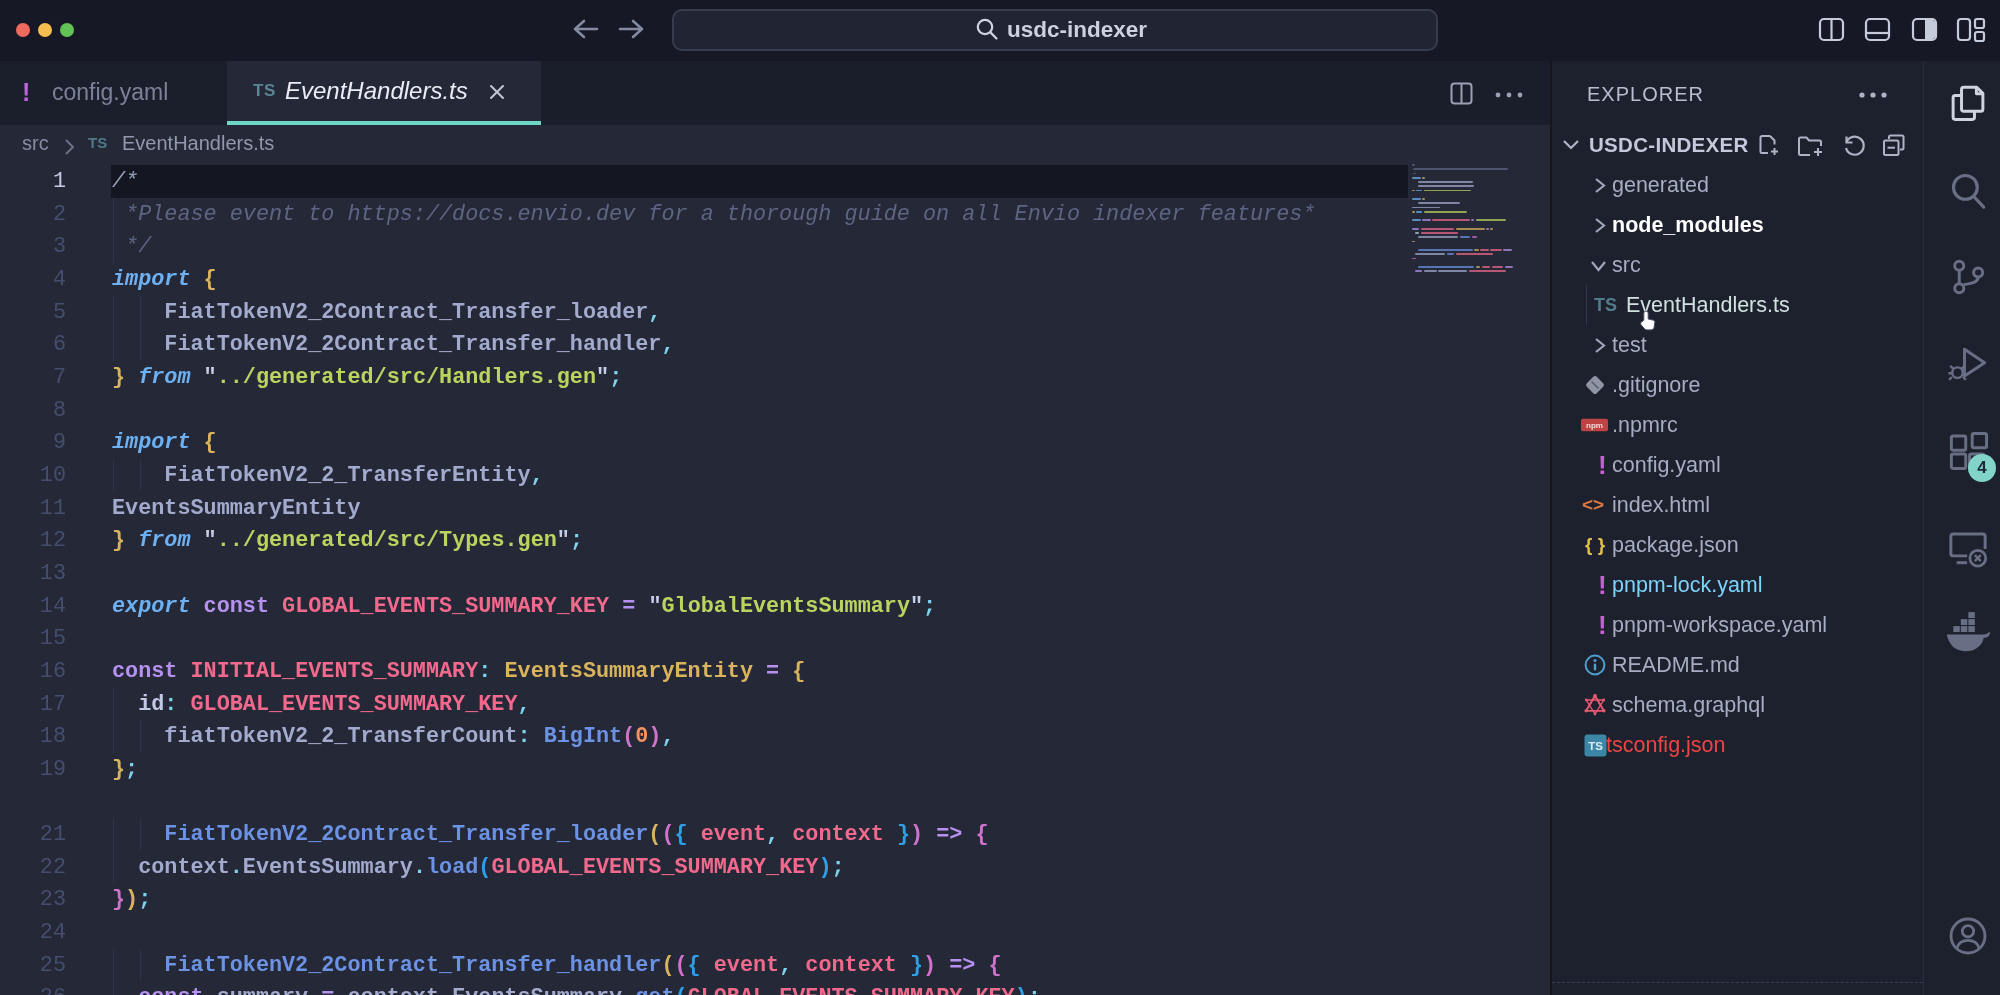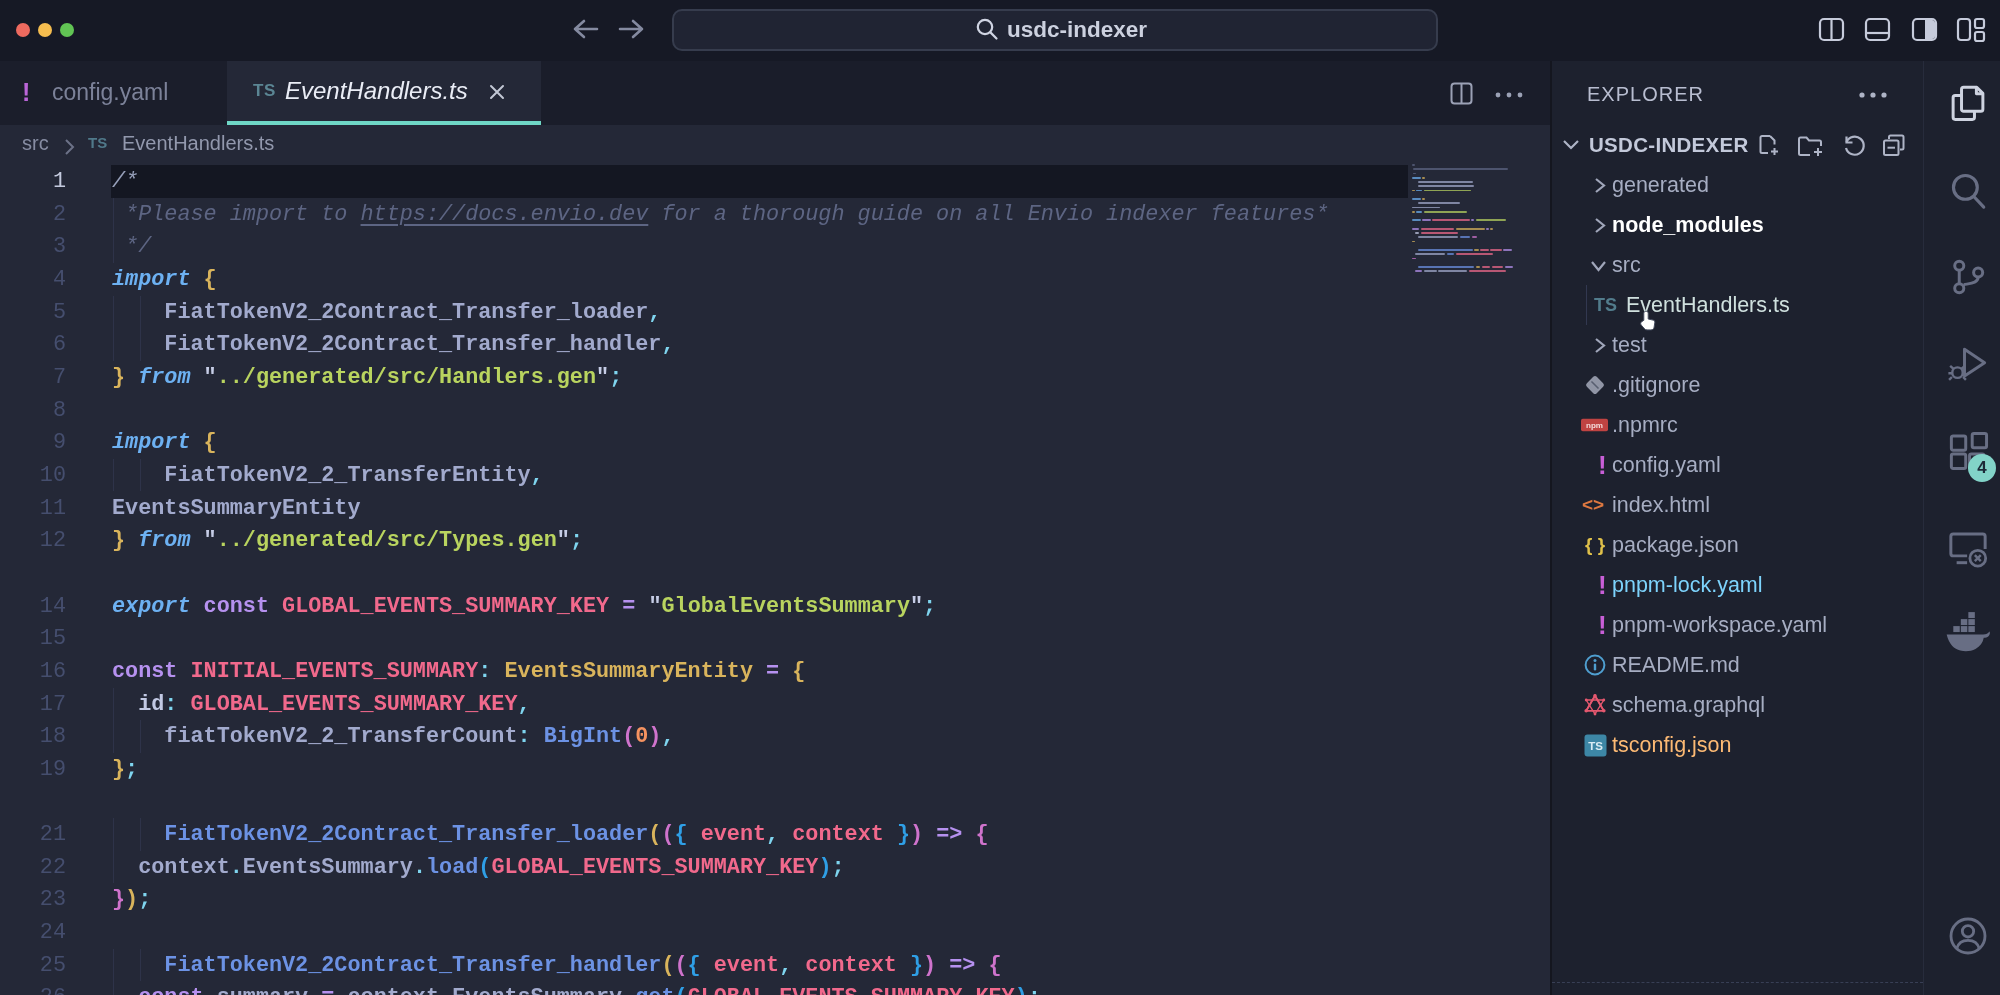--- a/index.html
+++ b/index.html
@@ -122,31 +122,32 @@
     <svg class="icon" style="left:62px;top:13px" width="14" height="18" viewBox="0 0 14 18">
         <path d="M4 2 L11 9 L4 16" stroke="#6c7288" stroke-width="2" fill="none"></path>
       </svg>
     <span class="abs" style="left:88px;top:9px;color:#50798a;font-size:15px;font-weight:700">TS</span>
     <span class="abs" style="left:122px;top:7px;color:#9298ad">EventHandlers.ts</span>
   </div>
 
   <div id="editor">
 <div id="curline"></div>
 <div class="L" style="top:39.9px"><span class="n" style="color:#c4cade;">1</span><span class="t"><span class="c" style="color:#97a0ba">/*</span></span></div>
-<div class="L" style="top:72.6px"><span class="n" style="">2</span><span class="t"><span class="c"> *Please import to </span><span class="c" style="text-decoration:underline;text-underline-offset:4px">https://docs.envio.dev</span><span class="c"> for a thorough guide on all Envio indexer features*</span></span></div>
+<div class="L" style="top:72.6px"><span class="n" style="">2</span><span class="t"><span class="c"> *Please event to </span><span class="c" style="text-underline-offset:4px">https://docs.envio.dev</span><span class="c"> for a thorough guide on all Envio indexer features*</span></span></div>
 <div class="L" style="top:105.2px"><span class="n" style="">3</span><span class="t"><span class="c"> */</span></span></div>
 <div class="L" style="top:137.9px"><span class="n" style="">4</span><span class="t"><span class="k">import</span><span class="g"> </span><span class="y">{</span></span></div>
 <div class="L" style="top:170.5px"><span class="n" style="">5</span><span class="t"><span class="g">    FiatTokenV2_2Contract_Transfer_loader</span><span class="cy">,</span></span></div>
 <div class="L" style="top:203.2px"><span class="n" style="">6</span><span class="t"><span class="g">    FiatTokenV2_2Contract_Transfer_handler</span><span class="cy">,</span></span></div>
 <div class="L" style="top:235.9px"><span class="n" style="">7</span><span class="t"><span class="y">}</span><span class="g"> </span><span class="k">from</span><span class="g"> </span><span class="q">"</span><span class="s">../generated/src/Handlers.gen</span><span class="q">"</span><span class="cy">;</span></span></div>
 <div class="L" style="top:268.5px"><span class="n" style="">8</span><span class="t"></span></div>
 <div class="L" style="top:301.2px"><span class="n" style="">9</span><span class="t"><span class="k">import</span><span class="g"> </span><span class="y">{</span></span></div>
 <div class="L" style="top:333.8px"><span class="n" style="">10</span><span class="t"><span class="g">    FiatTokenV2_2_TransferEntity</span><span class="cy">,</span></span></div>
 <div class="L" style="top:366.5px"><span class="n" style="">11</span><span class="t"><span class="g">EventsSummaryEntity</span></span></div>
 <div class="L" style="top:399.2px"><span class="n" style="">12</span><span class="t"><span class="y">}</span><span class="g"> </span><span class="k">from</span><span class="g"> </span><span class="q">"</span><span class="s">../generated/src/Types.gen</span><span class="q">"</span><span class="cy">;</span></span></div>
+<div class="L" style="top:431.8px"><span class="n" style="">13</span><span class="t"></span></div>
 <div class="L" style="top:464.5px"><span class="n" style="">14</span><span class="t"><span class="k">export</span><span class="g"> </span><span class="p">const</span><span class="g"> </span><span class="r">GLOBAL_EVENTS_SUMMARY_KEY</span><span class="g"> </span><span class="p">=</span><span class="g"> </span><span class="q">"</span><span class="s">GlobalEventsSummary</span><span class="q">"</span><span class="cy">;</span></span></div>
 <div class="L" style="top:497.1px"><span class="n" style="">15</span><span class="t"></span></div>
 <div class="L" style="top:529.8px"><span class="n" style="">16</span><span class="t"><span class="p">const</span><span class="g"> </span><span class="r">INITIAL_EVENTS_SUMMARY</span><span class="cy">:</span><span class="g"> </span><span class="y">EventsSummaryEntity</span><span class="g"> </span><span class="p">=</span><span class="g"> </span><span class="y">{</span></span></div>
 <div class="L" style="top:562.5px"><span class="n" style="">17</span><span class="t"><span class="w">  id</span><span class="cy">:</span><span class="g"> </span><span class="r">GLOBAL_EVENTS_SUMMARY_KEY</span><span class="cy">,</span></span></div>
 <div class="L" style="top:595.1px"><span class="n" style="">18</span><span class="t"><span class="g">    fiatTokenV2_2_TransferCount</span><span class="cy">:</span><span class="g"> </span><span class="f">BigInt</span><span class="pk">(</span><span class="o">0</span><span class="pk">)</span><span class="cy">,</span></span></div>
 <div class="L" style="top:627.8px"><span class="n" style="">19</span><span class="t"><span class="y">}</span><span class="cy">;</span></span></div>
 <div class="L" style="top:693.1px"><span class="n" style="">21</span><span class="t"><span class="f">    FiatTokenV2_2Contract_Transfer_loader</span><span class="y">(</span><span class="pk">(</span><span class="bb">{</span><span class="g"> </span><span class="r">event</span><span class="cy">,</span><span class="g"> </span><span class="r">context</span><span class="g"> </span><span class="bb">}</span><span class="pk">)</span><span class="g"> </span><span class="p">=&gt;</span><span class="g"> </span><span class="pk">{</span></span></div>
 <div class="L" style="top:725.8px"><span class="n" style="">22</span><span class="t"><span class="g">  context</span><span class="cy">.</span><span class="g">EventsSummary</span><span class="cy">.</span><span class="f">load</span><span class="bb">(</span><span class="r">GLOBAL_EVENTS_SUMMARY_KEY</span><span class="bb">)</span><span class="cy">;</span></span></div>
 <div class="L" style="top:758.4px"><span class="n" style="">23</span><span class="t"><span class="pk">}</span><span class="y">)</span><span class="cy">;</span></span></div>
 <div class="L" style="top:791.1px"><span class="n" style="">24</span><span class="t"></span></div>
@@ -338,21 +339,21 @@
           <circle cx="11" cy="6.6" r="1.5" fill="#4f9fd0"></circle>
           <rect x="9.8" y="9.5" width="2.4" height="7" rx="1.2" fill="#4f9fd0"></rect>
         </svg>
         <span class="rowlbl" style="left:60px;color:#a6adc2;">README.md</span>
       </div>
 <div class="row" style="top:664px">
         <svg class="icon" style="left:32px;top:9px" width="23" height="23" viewBox="0 0 23 23">
           <rect x="0.5" y="0.5" width="22" height="22" rx="3" fill="#3d87a6"></rect>
           <text x="11.5" y="16" font-size="11.5" font-weight="700" fill="#d9ecf4" text-anchor="middle" font-family="Liberation Sans">TS</text>
         </svg>
-        <span class="rowlbl" style="left:60px;color:#fdba74;">tsconfig.json</span>
+        <span class="rowlbl" style="left:54px;color:#ef4444;">tsconfig.json</span>
       </div>
 <div class="abs" style="left:0;top:921px;width:371px;height:0;border-top:1px dashed #383f55"></div>
 </div>
 
   <div id="activitybar">
 <svg class="ai" style="left:23px;top:20px" width="42" height="44" viewBox="0 0 24 25">
         <g stroke="#ced3e0" stroke-width="1.7" fill="none" stroke-linejoin="round">
           <path d="M9.5 3.5 h7.5 l3.5 3.5 v9 a1.2 1.2 0 0 1 -1.2 1.2 h-9.8 a1.2 1.2 0 0 1 -1.2 -1.2 v-11.3 a1.2 1.2 0 0 1 1.2 -1.2 z"></path>
           <path d="M16.8 3.7 v3.5 h3.5"></path>
           <path d="M8.3 8.2 h-3.6 a1.2 1.2 0 0 0 -1.2 1.2 v11.3 a1.2 1.2 0 0 0 1.2 1.2 h9.8 a1.2 1.2 0 0 0 1.2 -1.2 v-3.2"></path>

